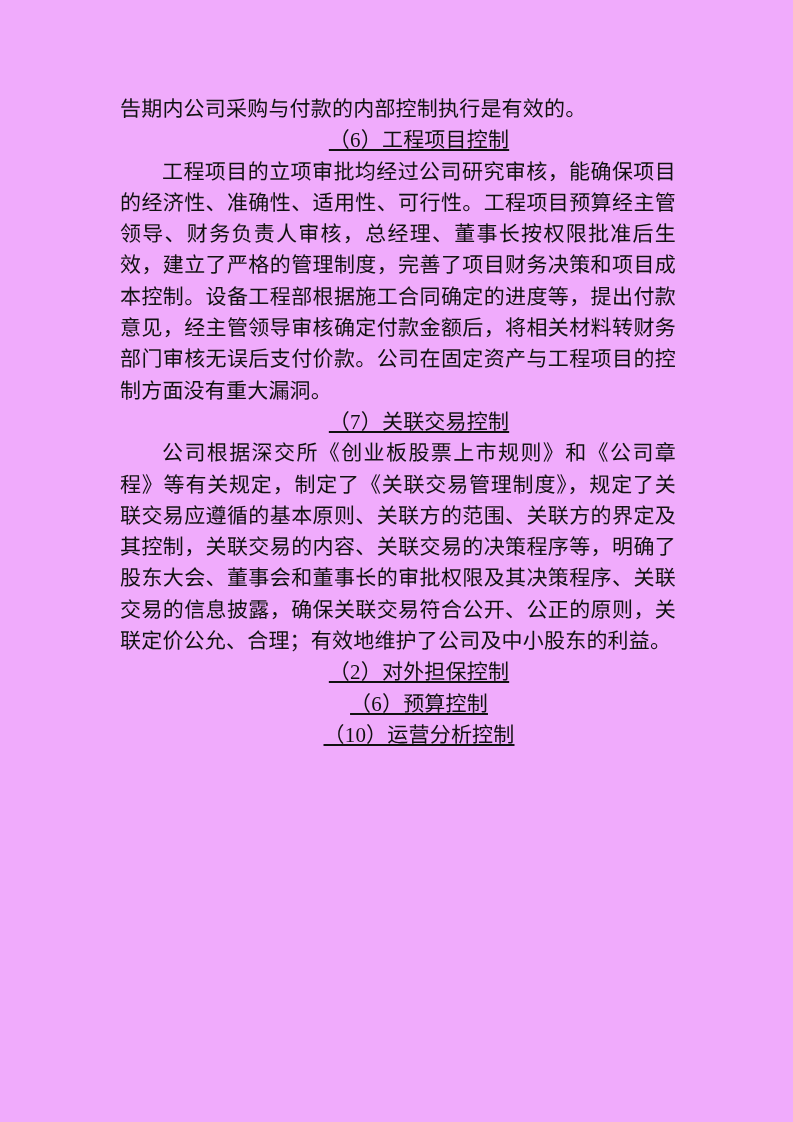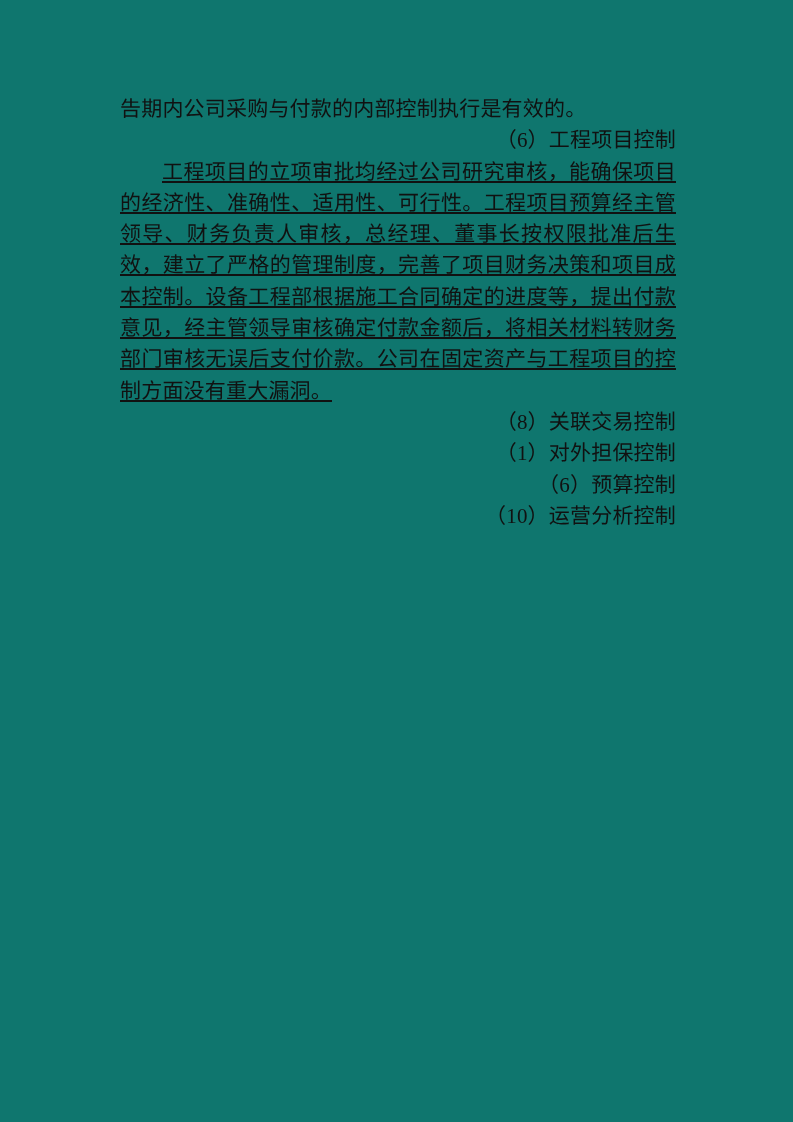--- a/index.html
+++ b/index.html
@@ -10,60 +10,61 @@
   body {
     width: 793px;
     height: 1122px;
     overflow: hidden;
     font-family: "Liberation Serif", "DejaVu Serif", serif;
   }
   .page {
     box-sizing: border-box;
     width: 793px;
     height: 1122px;
-    background: #0f766e;
+    background: #f0abfc;
     padding: 94px 117px 0 120px;
     color: #000000;
   }
   .textblock {
     font-size: 21px;
     line-height: 31.3px;
     text-align: justify;
     letter-spacing: 0.2px;
     color: #111111;
   }
   .textblock p {
     margin: 0;
     padding: 0;
   }
   p.para-continuation {
     text-indent: 0;
   }
   p.section-heading {
     text-indent: 2em;
-    text-align: right;
+    text-align: center;
+    text-decoration: underline;
   }
   p.section-body {
     text-indent: 2em;
-    text-decoration: underline;
   }
 </style>
 </head>
 <body>
 
 <div class="page">
   <div class="textblock">
 
     <p class="para-continuation">告期内公司采购与付款的内部控制执行是有效的。</p>
 
     <p class="section-heading">（6）工程项目控制</p>
     <p class="section-body">工程项目的立项审批均经过公司研究审核，能确保项目的经济性、准确性、适用性、可行性。工程项目预算经主管领导、财务负责人审核，总经理、董事长按权限批准后生效，建立了严格的管理制度，完善了项目财务决策和项目成本控制。设备工程部根据施工合同确定的进度等，提出付款意见，经主管领导审核确定付款金额后，将相关材料转财务部门审核无误后支付价款。公司在固定资产与工程项目的控制方面没有重大漏洞。</p>
 
-    <p class="section-heading">（8）关联交易控制</p>
+    <p class="section-heading">（7）关联交易控制</p>
+    <p class="section-body">公司根据深交所《创业板股票上市规则》和《公司章程》等有关规定，制定了《关联交易管理制度》，规定了关联交易应遵循的基本原则、关联方的范围、关联方的界定及其控制，关联交易的内容、关联交易的决策程序等，明确了股东大会、董事会和董事长的审批权限及其决策程序、关联交易的信息披露，确保关联交易符合公开、公正的原则，关联定价公允、合理；有效地维护了公司及中小股东的利益。</p>
 
-    <p class="section-heading">（1）对外担保控制</p>
+    <p class="section-heading">（2）对外担保控制</p>
 
     <p class="section-heading">（6）预算控制</p>
 
     <p class="section-heading">（10）运营分析控制</p>
 
   </div>
 </div>
 
 </body></html>

